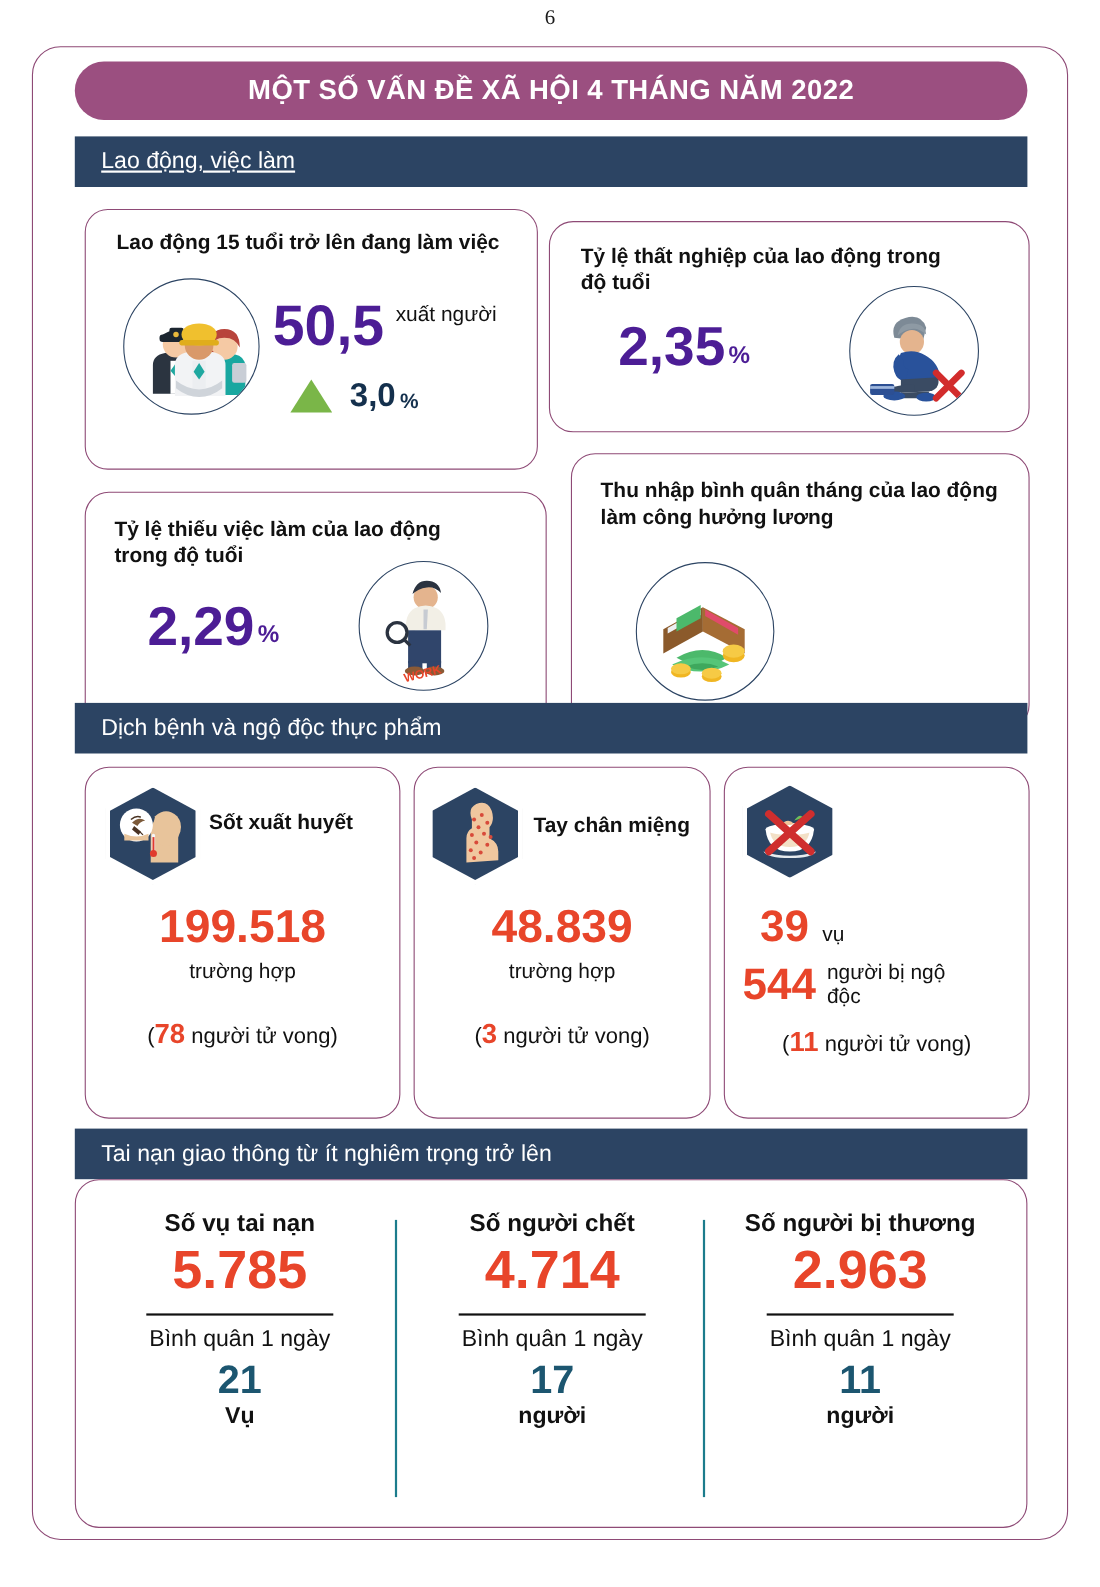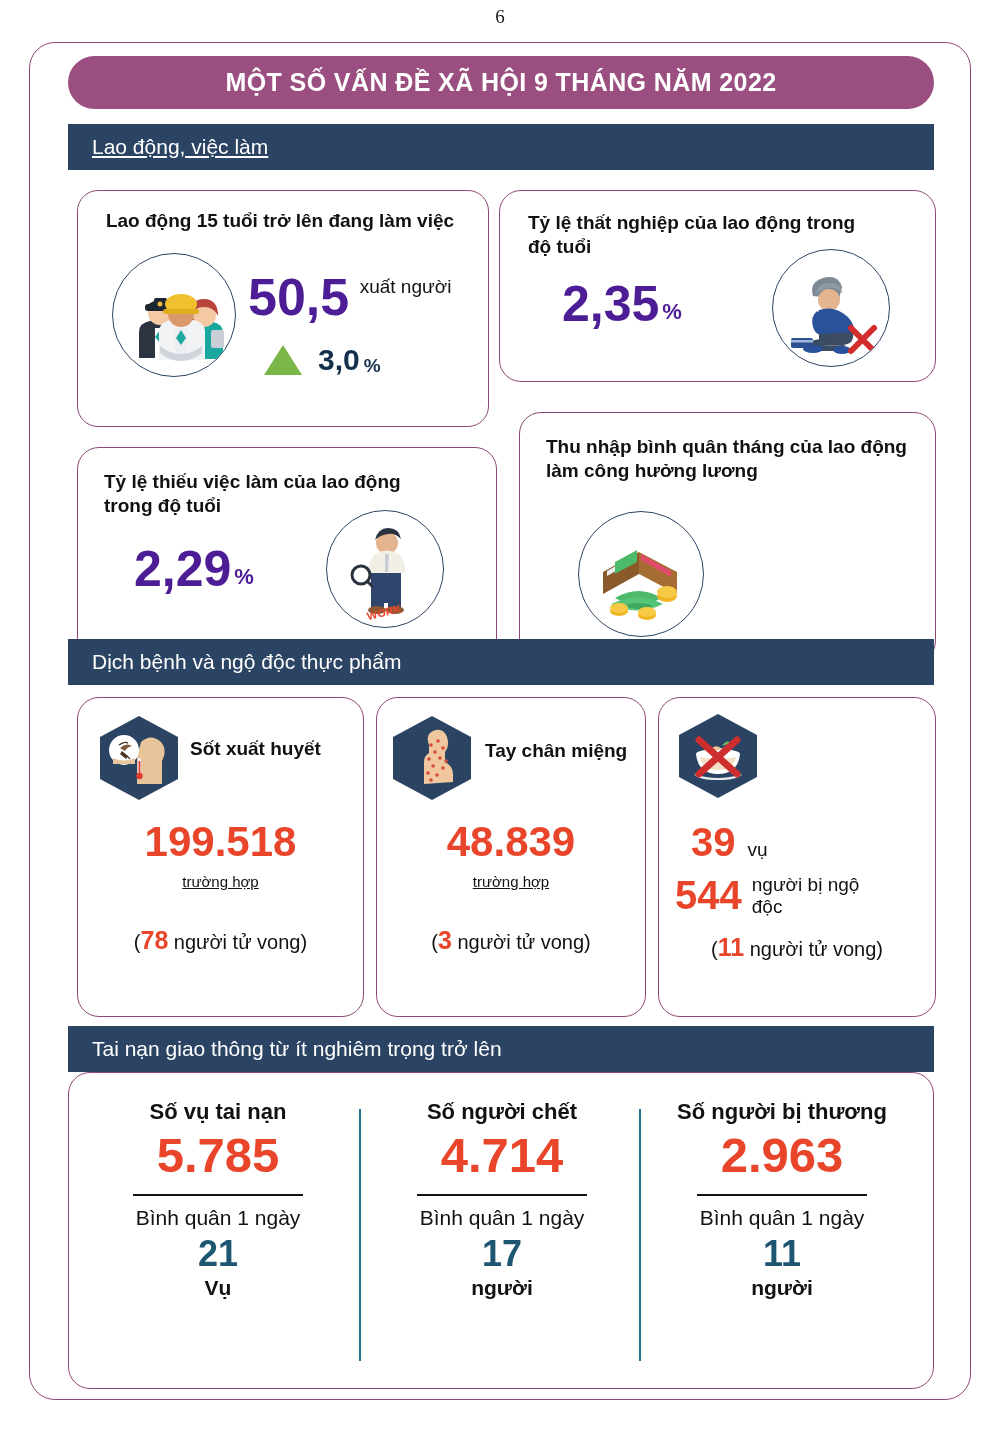--- a/index.html
+++ b/index.html
@@ -62,21 +62,21 @@
   }
   .card-title {
     position: absolute;
     font-size: 19px; font-weight: bold; color: #111111;
     line-height: 1.25;
   }
 
   
   #card-employed { left: 48px;  top: 148px; width: 412px; height: 237px; border-radius: 21px; }
   
-  #card-unemp    { left: 470px; top: 148px; width: 437px; height: 192px; padding-left: 28px; }
+  #card-unemp    { left: 470px; top: 159px; width: 437px; height: 192px; padding-left: 28px; }
   
   #card-underemp { left: 48px;  top: 405px; width: 420px; height: 215px; }
   
   #card-income   { left: 490px; top: 370px; width: 417px; height: 251px; }
 
   
   .big-red {
     color: #4c1d95; font-weight: bold;
     font-family: "Liberation Sans", sans-serif;
   }
@@ -119,21 +119,21 @@
   .dcard-label {
     position: absolute;
     font-size: 19px; font-weight: bold; color:#111; line-height:1.2;
   }
   .dnum {
     position:absolute; width:100%; text-align:center;
     color:#E8452A; font-weight:bold; font-size:42px;
   }
   .dsub {
     position:absolute; width:100%; text-align:center;
-    font-size:15px; color:#111;text-decoration:underline;
+    font-size:19px; color:#111;
   }
   .dparen {
     position:absolute; width:100%; text-align:center;
     font-size:20px; color:#111;
   }
   .dparen .n { color:#E8452A; font-weight:bold; font-size:25px; }
 
   
   #card-traffic {
     position:absolute; left: 39px; top: 1030px;
@@ -161,21 +161,21 @@
 <body>
 
 <div class="page">
 
   <div class="page-number">6</div>
 
   <div class="outer-frame"></div>
 
   <div class="content">
 
-    <div class="main-title">MỘT SỐ VẤN ĐỀ XÃ HỘI 9 THÁNG NĂM 2022</div>
+    <div class="main-title">MỘT SỐ VẤN ĐỀ XÃ HỘI 4 THÁNG NĂM 2022</div>
 
     <div class="band" id="band-labor">Lao động, việc làm</div>
 
     <div class="card" id="card-employed">
       <div class="card-title" style="left:22px; top:18px; width:360px; text-align:center;">Lao động 15 tuổi trở lên đang làm việc</div>
 
       <div class="circle-icon" style="left:34px; top:62px; width:124px; height:124px;">
         <svg width="110" height="110" viewBox="0 0 110 110" aria-hidden="true">
 
           <g>

